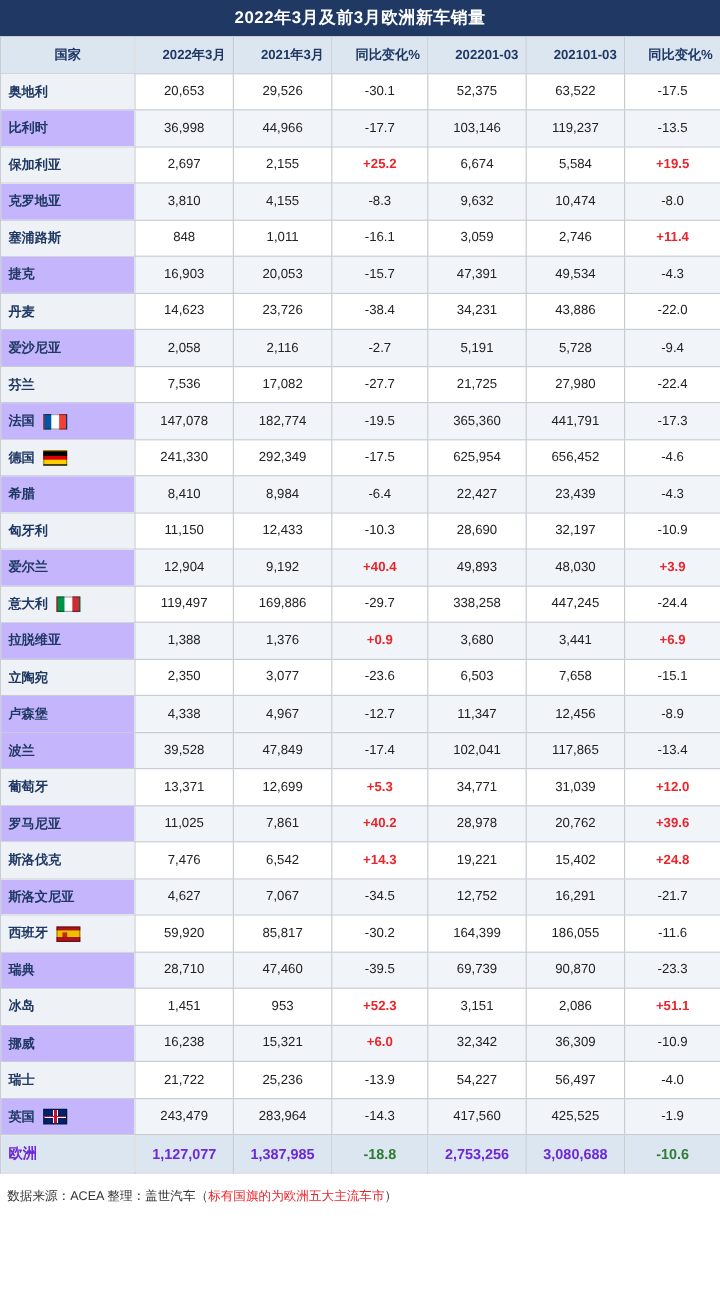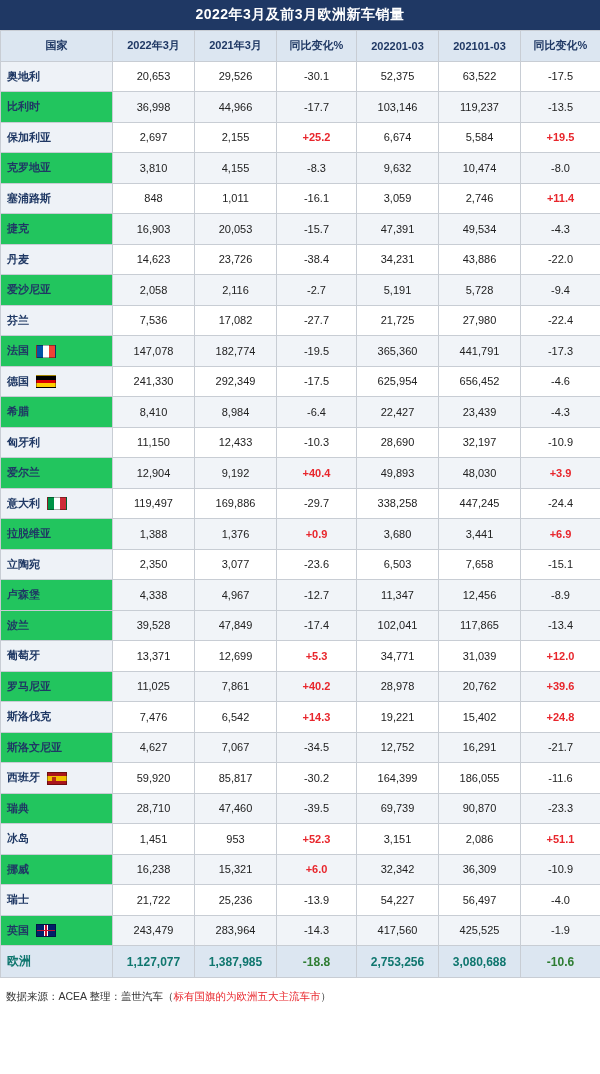--- a/index.html
+++ b/index.html
@@ -42,48 +42,48 @@
     height: 30.5px;
     padding: 0 6px;
     white-space: nowrap;
     overflow: hidden;
   }
   thead th {
     background: #dce6f1;
     color: #1f3864;
     font-weight: bold;
     font-size: 11.5px;
-    text-align: center;
+    text-align: right;
     height: 32px;
     border: 1px solid #b7c2d0;
   }
   thead th.country-head { text-align: center; }
   td.country {
     text-align: left;
     font-weight: bold;
     color: #1f3864;
     font-size: 11.5px;
     position: relative;
     background: #eef2f7;
   }
-  tr.alt td.country { background: #22c55e; }
+  tr.alt td.country { background: #c4b5fd; }
   td.num {
     text-align: center;
     font-size: 11px;
     color: #222;
   }
   tr.alt td { background: #f1f4f8; }
   tr td { background: #ffffff; }
   td.pct { text-align: center; font-size: 11px; }
   td.pct.neg { color: #222; }
   td.pct.pos { color: #e8262c; font-weight: bold; text-align: center; }
   tr.total td {
     background: #dce6f1 !important;
     font-weight: bold;
-    color: #0f766e;
+    color: #6d28d9;
     font-size: 12px;
     height: 32px;
   }
   tr.total td.pct.neg { color: #2e7d32; }
   .flag {
     display: inline-block;
     width: 20px; height: 13px;
     vertical-align: middle;
     margin-left: 7px;
     border: 1px solid rgba(0,0,0,.35);

